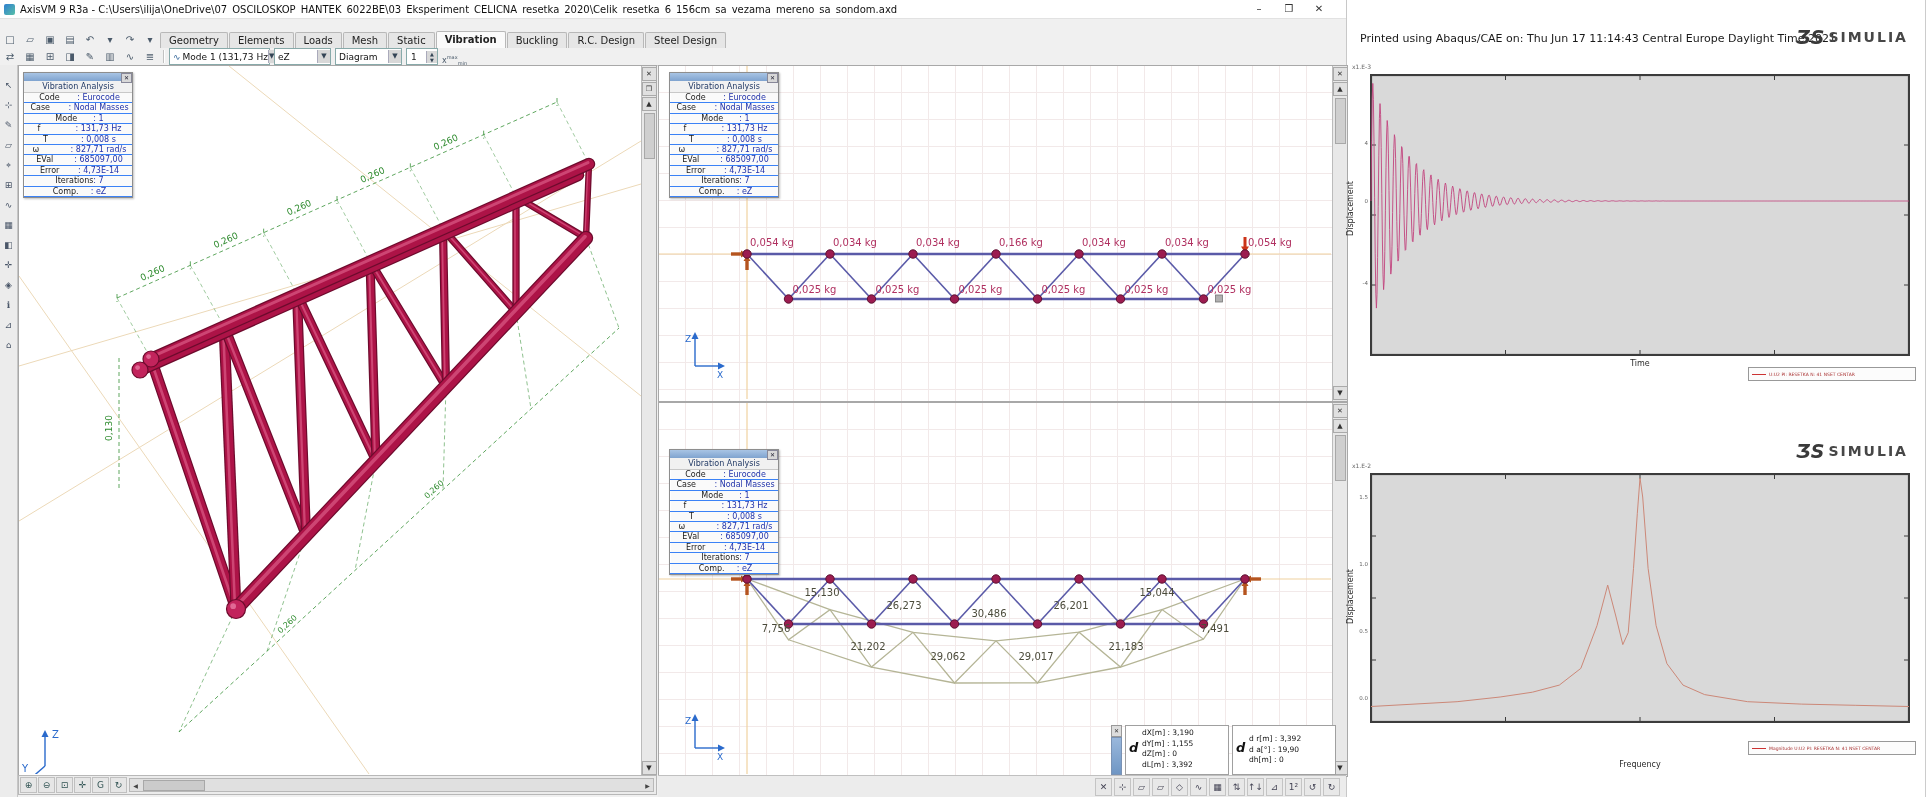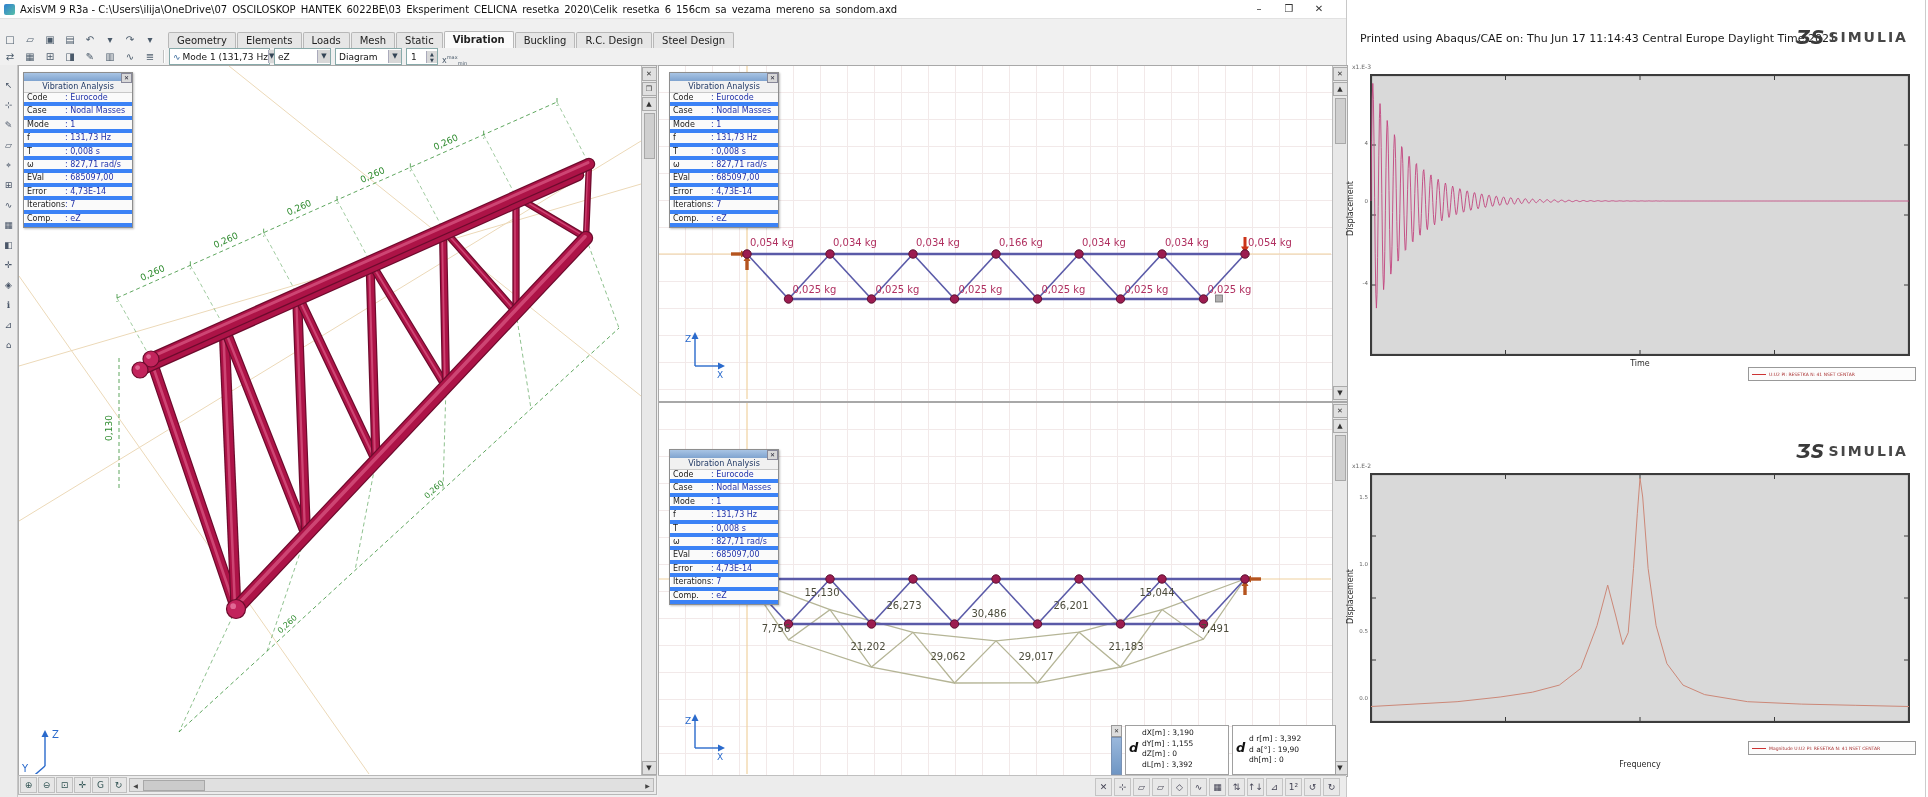--- a/index.html
+++ b/index.html
@@ -10,21 +10,21 @@
   #axiswin{left:0;top:0;width:1346px;height:797px;background:#f0f0f0;border-right:1px solid #c8c8c8;}
   #titlebar{left:0;top:0;width:1346px;height:18px;background:#ffffff;border-bottom:1px solid #e2e2e2;font-size:10px;display:flex;align-items:center;}
   #appicon{width:11px;height:11px;margin:0 5px 0 4px;background:linear-gradient(135deg,#2f7fd0,#58c0a8);border-radius:2px;}
   #wintitle{white-space:nowrap;overflow:hidden;color:#111;}
   .winctl{position:absolute;top:0;width:30px;height:18px;text-align:center;line-height:18px;font-size:10px;color:#333;cursor:default;}
   #menubar{left:0;top:18px;width:1346px;height:14px;background:#f4f4f4;border-bottom:1px solid #ddd;display:flex;gap:14px;padding-left:7px;font-size:10px;align-items:center;color:#222;}
   #toolbar1{left:0;top:32px;width:1346px;height:16px;background:#f0f0f0;display:flex;align-items:center;}
   #toolbar2{left:0;top:48px;width:1346px;height:17px;background:#f0f0f0;border-bottom:1px solid #cfcfcf;display:flex;align-items:center;}
   .ticon{width:16px;height:14px;margin:0 1px;border:1px solid transparent;text-align:center;line-height:14px;font-size:10px;color:#4a5a6a;}
   .tsep{width:1px;height:13px;background:#c2c2c2;margin:0 3px;box-shadow:1px 0 0 #fff;}
-  #tabs{display:flex;height:16px;margin-left:8px;}
+  #tabs{display:flex;height:16px;}
   .tab{padding:1px 8px 0 8px;font-size:10px;height:15px;line-height:14px;color:#222;border:1px solid #b8b8b8;border-bottom:none;background:#e6e6e6;margin-right:1px;border-radius:2px 2px 0 0;}
   .tab.active{background:#fafafa;font-weight:bold;position:relative;top:-1px;height:16px;}
   .combo{height:15px;background:#fff;border:1px solid #8aa;display:flex;align-items:center;font-size:9px;padding-left:3px;margin:0 2px;color:#111;white-space:nowrap;}
   .combo .dd{margin-left:auto;width:12px;height:13px;background:#d8d8d8;border-left:1px solid #aab;text-align:center;line-height:13px;font-size:7px;color:#345;}
   .spin{height:15px;width:26px;background:#fff;border:1px solid #8aa;font-size:9px;display:flex;align-items:center;padding-left:4px;margin:0 2px;}
   .spin .ud{margin-left:auto;display:flex;flex-direction:column;font-size:5px;line-height:6px;background:#d8d8d8;border-left:1px solid #aab;width:10px;text-align:center;color:#345;}
   #lefttools{left:0;top:65px;width:17px;height:732px;background:#ececec;border-right:1px solid #c6c6c6;display:flex;flex-direction:column;align-items:center;padding-top:14px;gap:7px;}
   .ltool{width:14px;height:13px;font-size:9px;line-height:13px;text-align:center;color:#4a5668;}
   
   .vpanel{background:#fff;border:1px solid #a8a8a8;}
@@ -35,21 +35,21 @@
      repeating-linear-gradient(to right,transparent 0 26px,#f2e9e9 26px 27px),
      repeating-linear-gradient(to bottom,transparent 0 26px,#f2e9e9 26px 27px);}
   .pchrome{position:absolute;right:0;top:0;width:14px;height:100%;background:#e8e8e8;border-left:1px solid #bbb;display:flex;flex-direction:column;align-items:center;}
   .pbtn{width:13px;height:12px;font-size:7px;line-height:12px;text-align:center;color:#333;background:#e0e0e0;border:1px solid #aaa;margin-top:1px;}
   .sthumb{width:9px;height:44px;background:#cfcfcf;border:1px solid #a8a8a8;margin-top:2px;}
   
   .vibbox{position:absolute;width:108px;background:#fafafa;border:1px solid #8e8e8e;box-shadow:1px 1px 0 #fff inset,1px 1px 2px rgba(0,0,0,.25);font-size:8px;}
   .vibhdr{height:8px;background:linear-gradient(#a8c4e4,#7fa3cf);display:flex;justify-content:flex-end;}
   .vibx{width:9px;height:8px;font-size:6px;line-height:8px;text-align:center;color:#223;background:#d8d8d8;border:1px solid #889;}
   .vibtitle{text-align:center;color:#223a66;font-size:8px;padding:1px 0;border-bottom:1px solid #c8c8c8;background:#f1f1f1;}
-  .vibrow{display:flex;height:9.4px;line-height:9.4px;border-bottom:4px solid #3b82f6;padding-left:3px;}
+  .vibrow{display:flex;height:9.4px;line-height:9.4px;border-bottom:1px solid #3b82f6;padding-left:3px;justify-content:center;}
   .vibrow .lb{width:38px;color:#1a1a1a;}
   .vibrow .vl{color:#2233aa;}
   
   #zoomrow{left:18px;top:775px;width:637px;height:18px;background:#ececec;border:1px solid #b8b8b8;display:flex;align-items:center;}
   .zicon{width:15px;height:14px;font-size:9px;line-height:14px;text-align:center;color:#355;border:1px solid #c0c0c0;background:#e6e6e6;margin-left:1px;}
   #hscroll{flex:1;height:12px;margin:0 2px;background:#e0e0e0;border:1px solid #b8b8b8;display:flex;align-items:center;}
   #hthumb{width:60px;height:9px;background:#cbcbcb;border:1px solid #a8a8a8;margin-left:2px;}
   .sarrow{font-size:6px;color:#444;width:11px;text-align:center;}
   
   #coordwrap{position:absolute;left:452px;top:322px;width:232px;height:50px;display:flex;}

